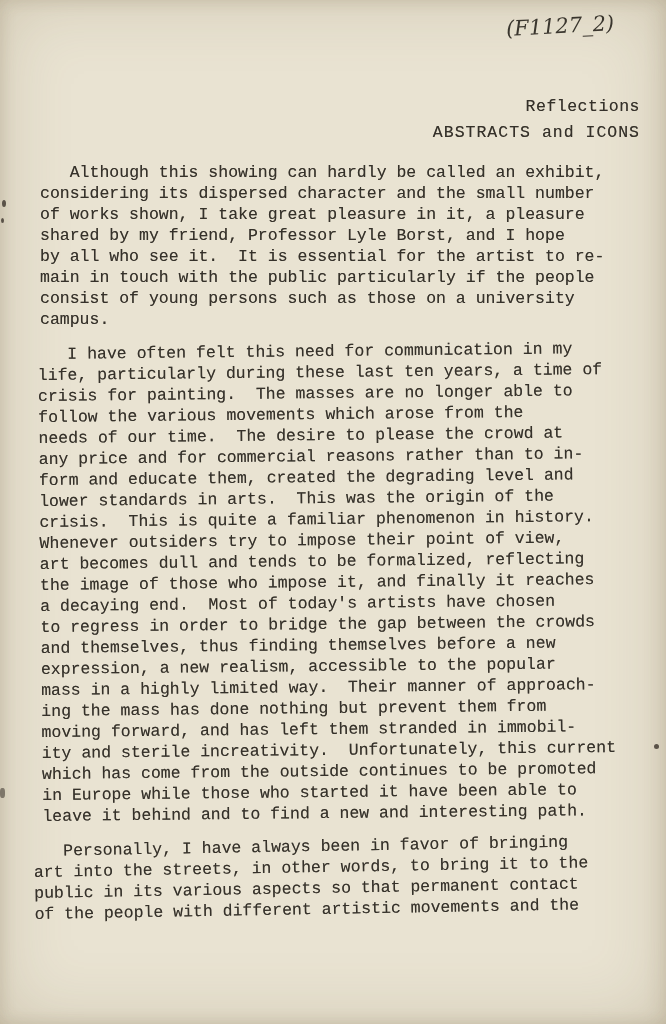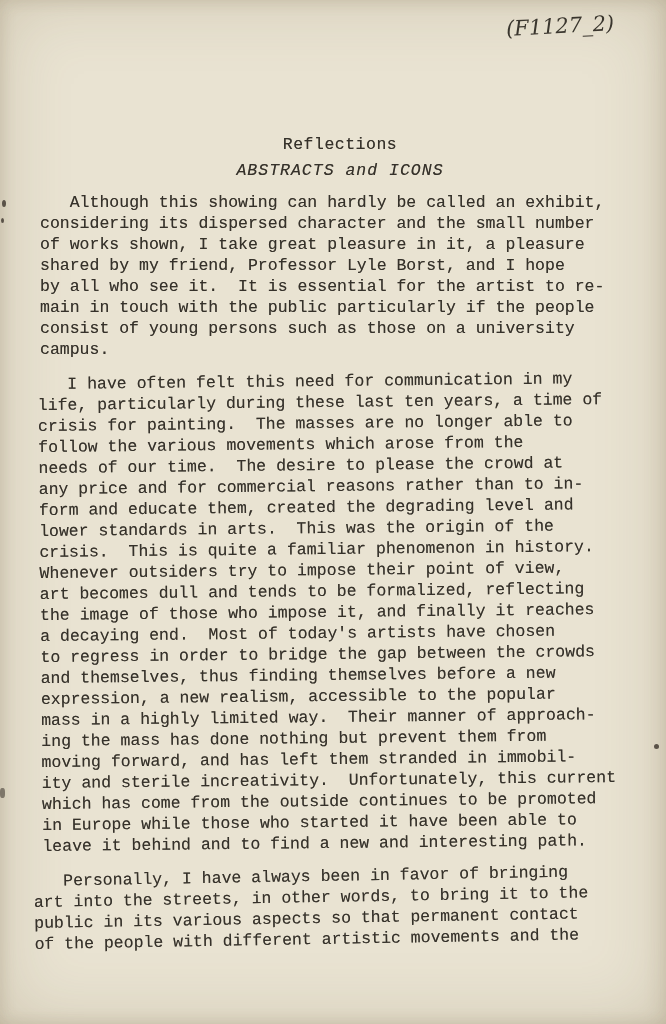--- a/index.html
+++ b/index.html
@@ -28,30 +28,30 @@
     position: absolute;
     top: 14px;
     right: 52px;
     font-family: "DejaVu Serif", "Liberation Serif", serif;
     font-style: italic;
     font-size: 21px;
     color: #3a362e;
     transform: rotate(-3deg);
   }
   .title {
-    margin-top: 116px;
-    text-align: center;
+    margin-top: 78px;
+    text-align: right;
     font-size: 16.5px;
     line-height: 26px;
     letter-spacing: 0.5px;
     text-shadow: 0 0 0.5px rgba(45,40,32,0.55);
   }
-  .title .t3 { letter-spacing: 1px; font-style: italic; }
+  .title .t3 { letter-spacing: 1px; }
   .body-text {
-    margin-top: 8px;
+    margin-top: 16px;
   }
   .para {
     margin: 0 0 14px 0;
     font-size: 16.5px;
     line-height: 21px;
     white-space: pre-wrap;
     text-shadow: 0 0 0.5px rgba(45,40,32,0.5);
     transform-origin: left center;
   }
   .para.p2 { transform: rotate(-0.6deg); }

